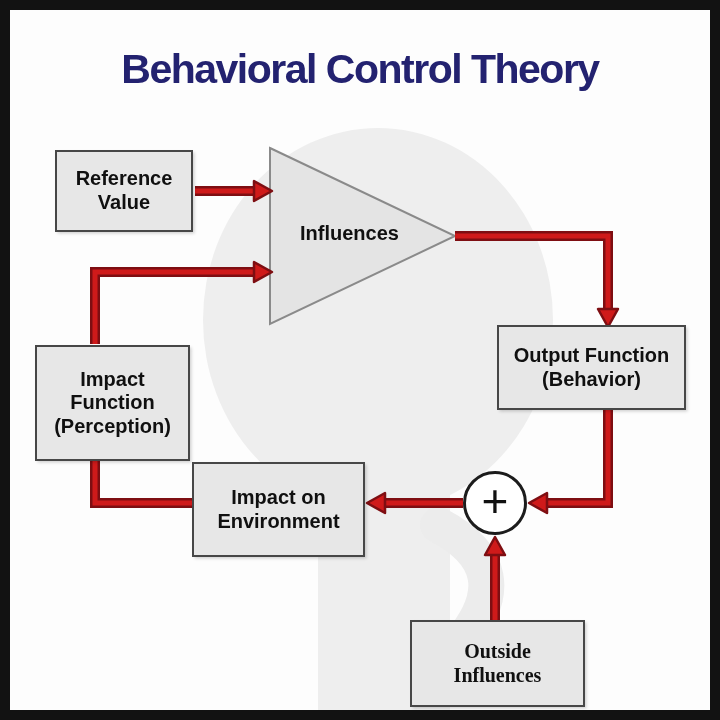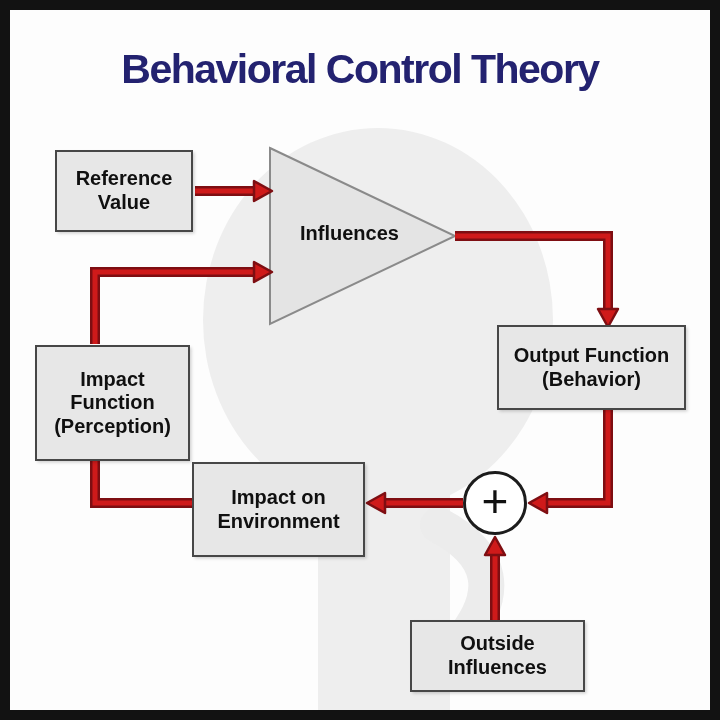--- a/index.html
+++ b/index.html
@@ -28,21 +28,21 @@
     text-align:center;
     font-weight:700;font-size:20px;line-height:1.18;
     color:#101010;
     white-space:pre-line;
     box-sizing:border-box;
   }
   .box-reference{left:45px;top:140px;width:138px;height:82px;}
   .box-output{left:487px;top:315px;width:189px;height:85px;}
   .box-impact-function{left:25px;top:335px;width:155px;height:116px;}
   .box-impact-env{left:182px;top:452px;width:173px;height:95px;}
-  .box-outside{left:400px;top:610px;width:175px;height:72px;}
+  .box-outside{left:400px;top:610px;width:175px;height:87px;font-family:Liberation Serif, serif;}
   .comparator-label{
     position:absolute;left:262px;top:212px;width:155px;
     text-align:center;font-weight:700;font-size:20px;color:#101010;
   }
   .sum-circle{
     position:absolute;left:453px;top:461px;width:64px;height:64px;
     box-sizing:border-box;
     background:#ffffff;border:3px solid #1c1c1c;border-radius:50%;
     display:flex;align-items:center;justify-content:center;
     font-size:46px;font-weight:400;color:#111;

